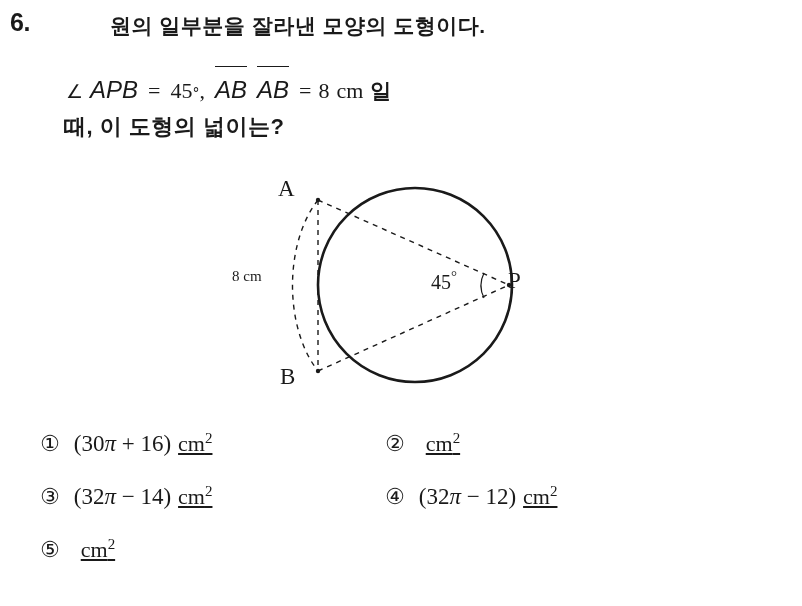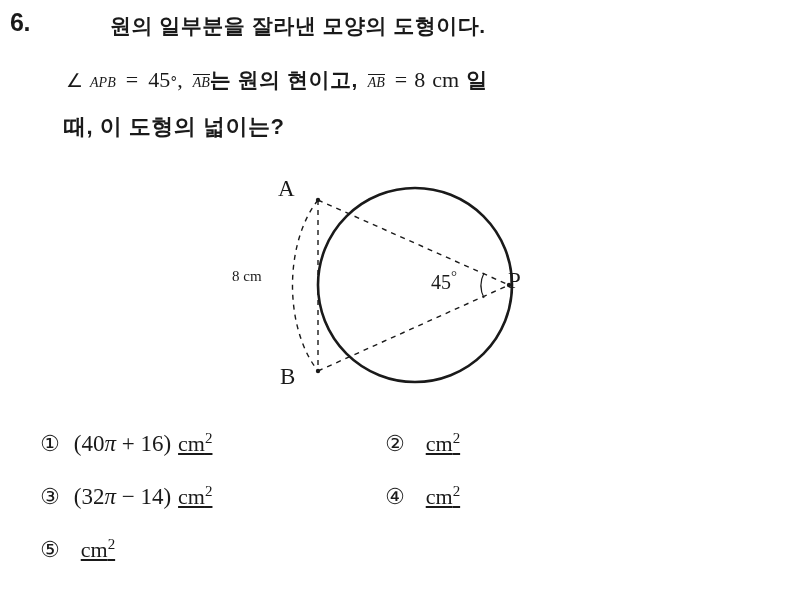--- a/index.html
+++ b/index.html
@@ -61,41 +61,41 @@
     letter-spacing: 0.5px;
     white-space: nowrap;
   }
   .ko {
     font-family: "Liberation Sans", sans-serif;
     font-weight: bold;
     font-size: 21px;
     letter-spacing: 0.5px;
   }
   .mi {
-    font-family: Liberation Serif, serif;
+    font-family: Liberation Sans, sans-serif;
     font-style: italic;
-    font-size: 14px;
+    font-size: 24px;
   }
   .mr {
     font-family: "Liberation Serif", serif;
     font-size: 22px;
   }
   .ang {
     font-family: "DejaVu Sans", sans-serif;
     font-size: 19px;
   }
   .deg {
     font-family: "DejaVu Sans", sans-serif;
     font-size: 14px;
     vertical-align: super;
   }
   .overbar {
     display: inline-block;
     border-top: 1.6px solid #1a1a1a;
-    padding-top: 1px;
+    padding-top: 11px;
     line-height: 1;
   }
   .sp2 { display: inline-block; width: 7px; }
   .sp3 { display: inline-block; width: 10px; }
 
   
   .figure {
     position: absolute;
     left: 200px;
     top: 168px;
@@ -177,21 +177,20 @@
     <span class="sp2"></span>
     <span class="mi">APB</span>
     <span class="sp3"></span>
     <span class="mr">=</span>
     <span class="sp3"></span>
     <span class="mr">45</span>
     <span class="deg">°</span>
     <span class="mr">,</span>
     <span class="sp3"></span>
     <span class="mi overbar">AB</span>
-    <span class="ko">는 원의 현이고,</span>
     <span class="sp3"></span>
     <span class="mi overbar">AB</span>
     <span class="sp3"></span>
     <span class="mr">=</span>
     <span class="sp2"></span>
     <span class="mr">8</span>
     <span class="sp2"></span>
     <span class="mr">cm</span>
     <span class="sp2"></span>
     <span class="ko">일</span>
@@ -224,37 +223,38 @@
     <span class="fig-label lbl-P">P</span>
     <span class="fig-label lbl-chord">8 cm</span>
     <span class="fig-label lbl-angle"><span>45</span><span class="sup">°</span></span>
   </div>
 
   <div class="choices">
 
     <div class="choice-row">
       <div class="choice col1">
         <span class="marker">①</span>
-        <span class="expr"><span>(40</span><span class="pi">π</span><span> + 16)</span></span>
+        <span class="expr"><span>(30</span><span class="pi">π</span><span> + 16)</span></span>
         <span class="unit"><span>cm</span><span class="sup">2</span></span>
       </div>
       <div class="choice">
         <span class="marker">②</span>
         <span class="unit"><span>cm</span><span class="sup">2</span></span>
       </div>
     </div>
 
     <div class="choice-row">
       <div class="choice col1">
         <span class="marker">③</span>
         <span class="expr"><span>(32</span><span class="pi">π</span><span> − 14)</span></span>
         <span class="unit"><span>cm</span><span class="sup">2</span></span>
       </div>
       <div class="choice">
         <span class="marker">④</span>
+        <span class="expr"><span>(32</span><span class="pi">π</span><span> − 12)</span></span>
         <span class="unit"><span>cm</span><span class="sup">2</span></span>
       </div>
     </div>
 
     <div class="choice-row">
       <div class="choice col1">
         <span class="marker">⑤</span>
         <span class="unit"><span>cm</span><span class="sup">2</span></span>
       </div>
     </div>

